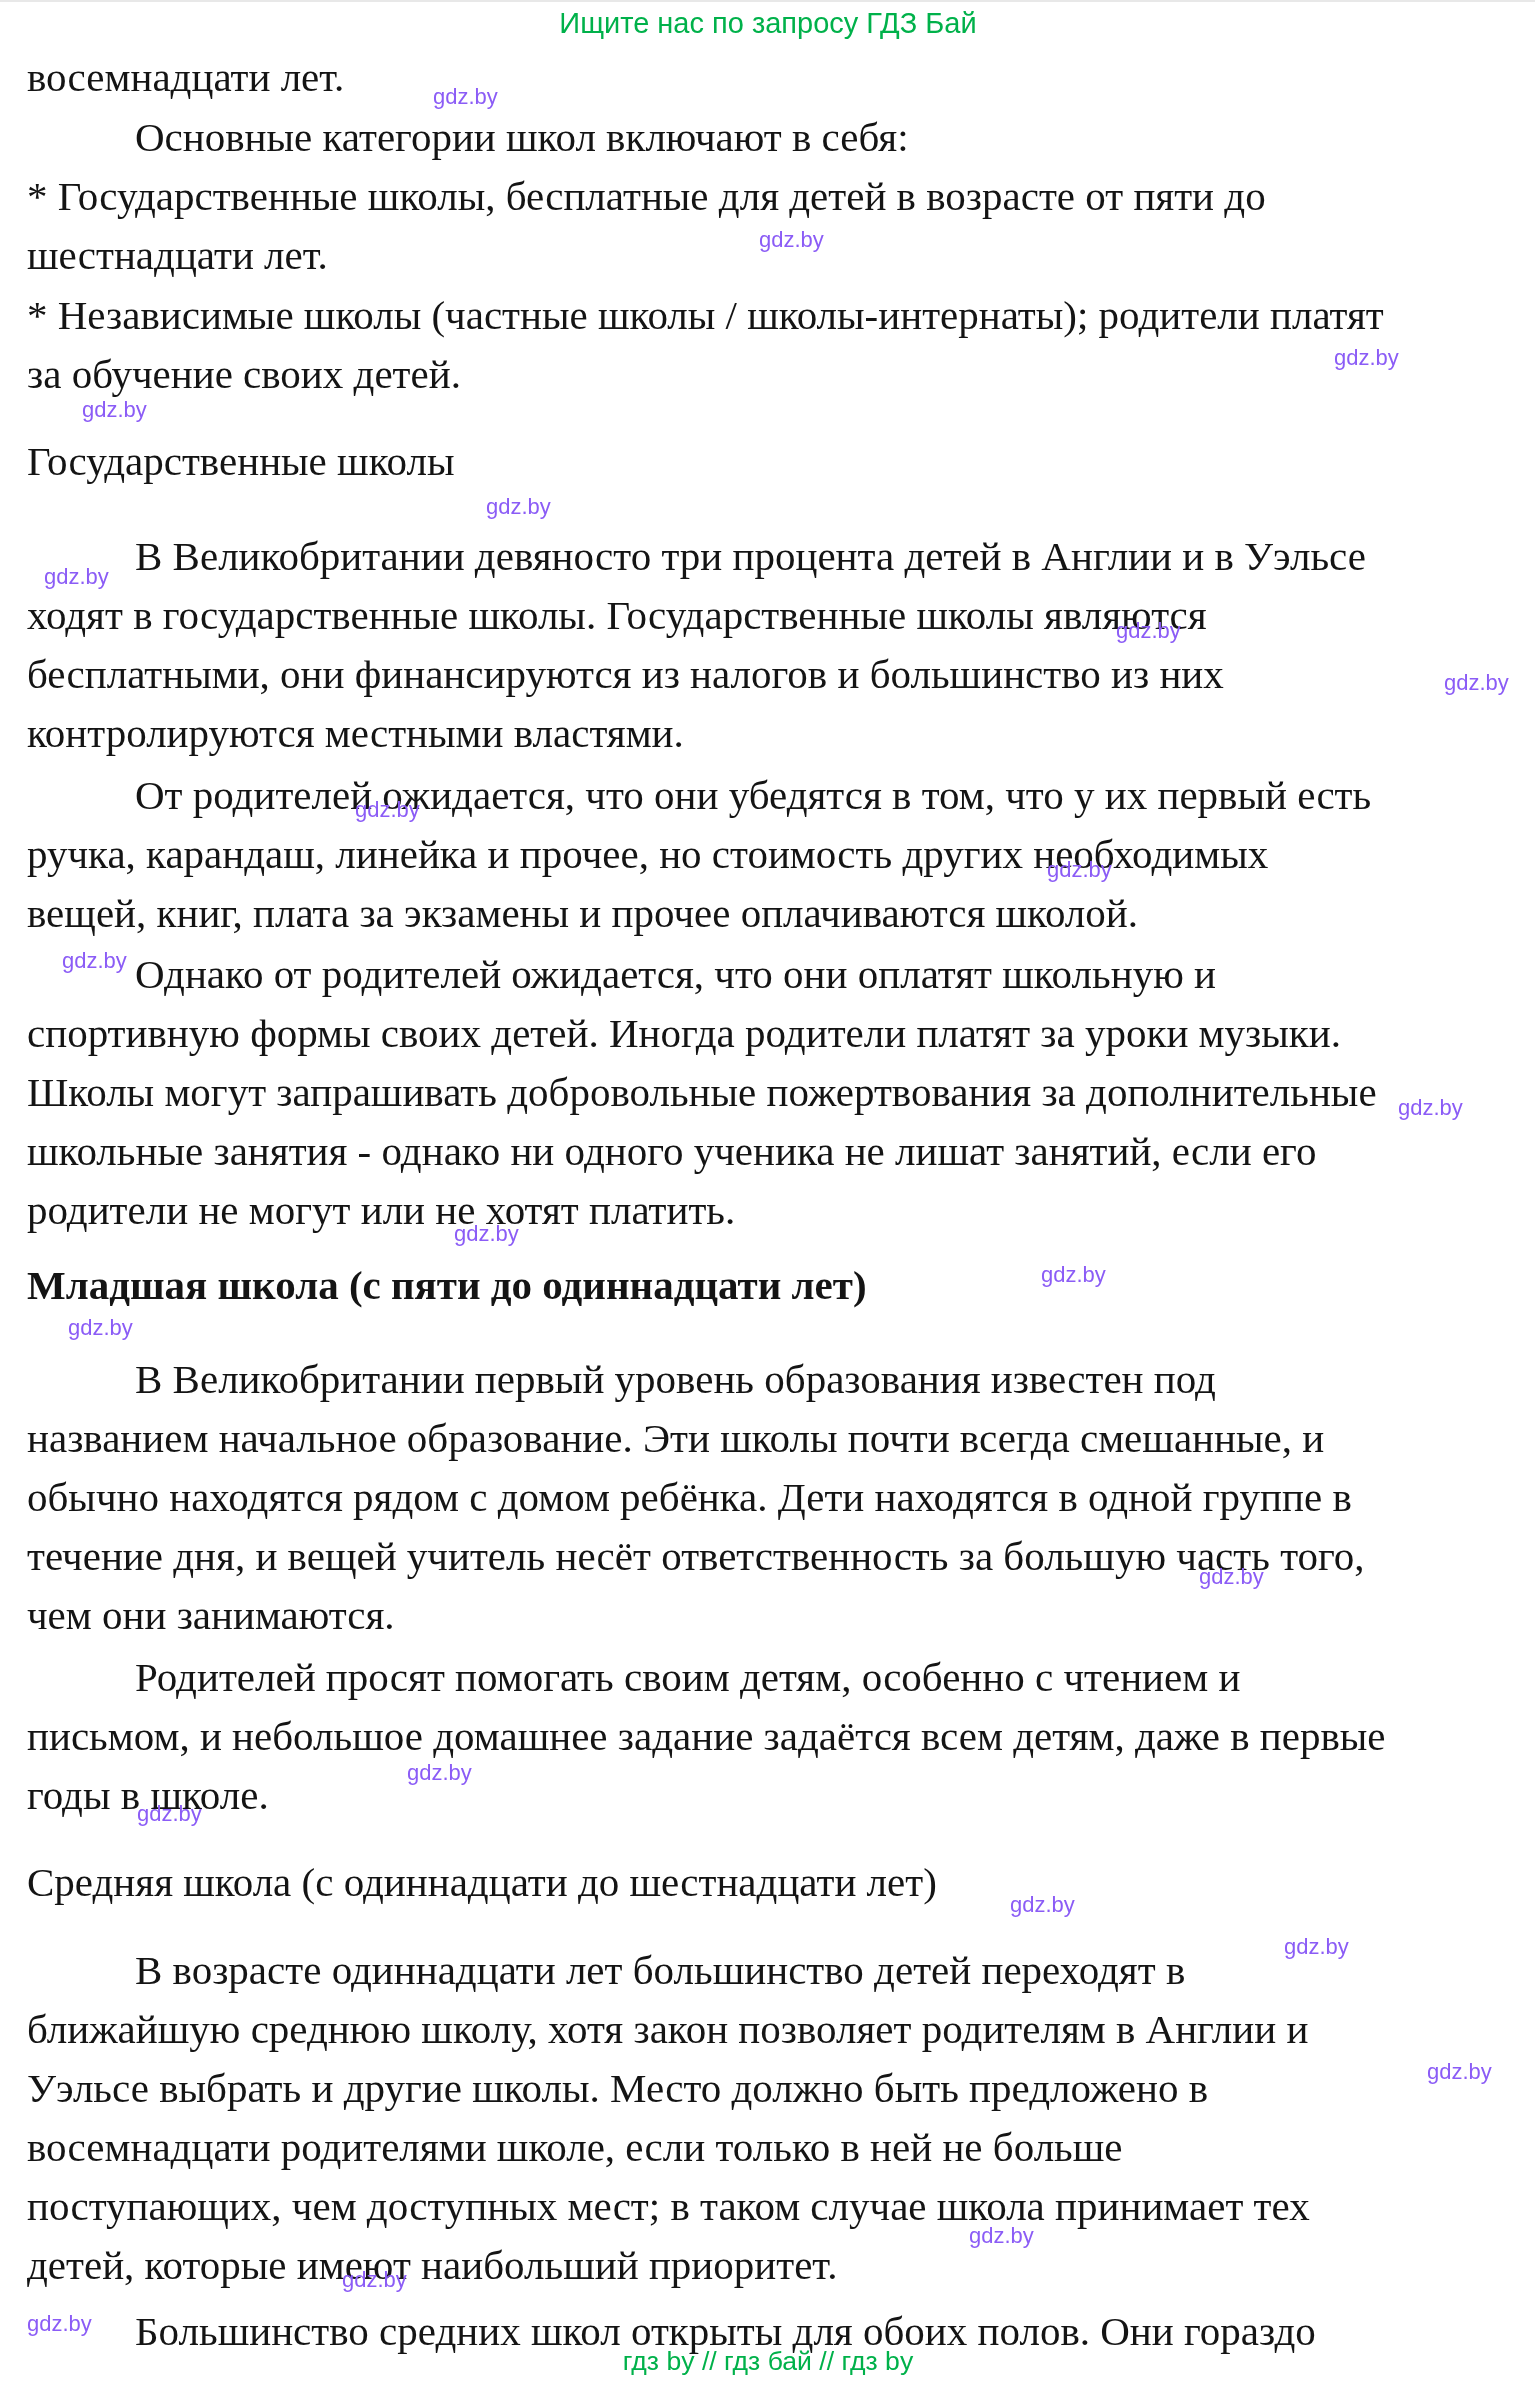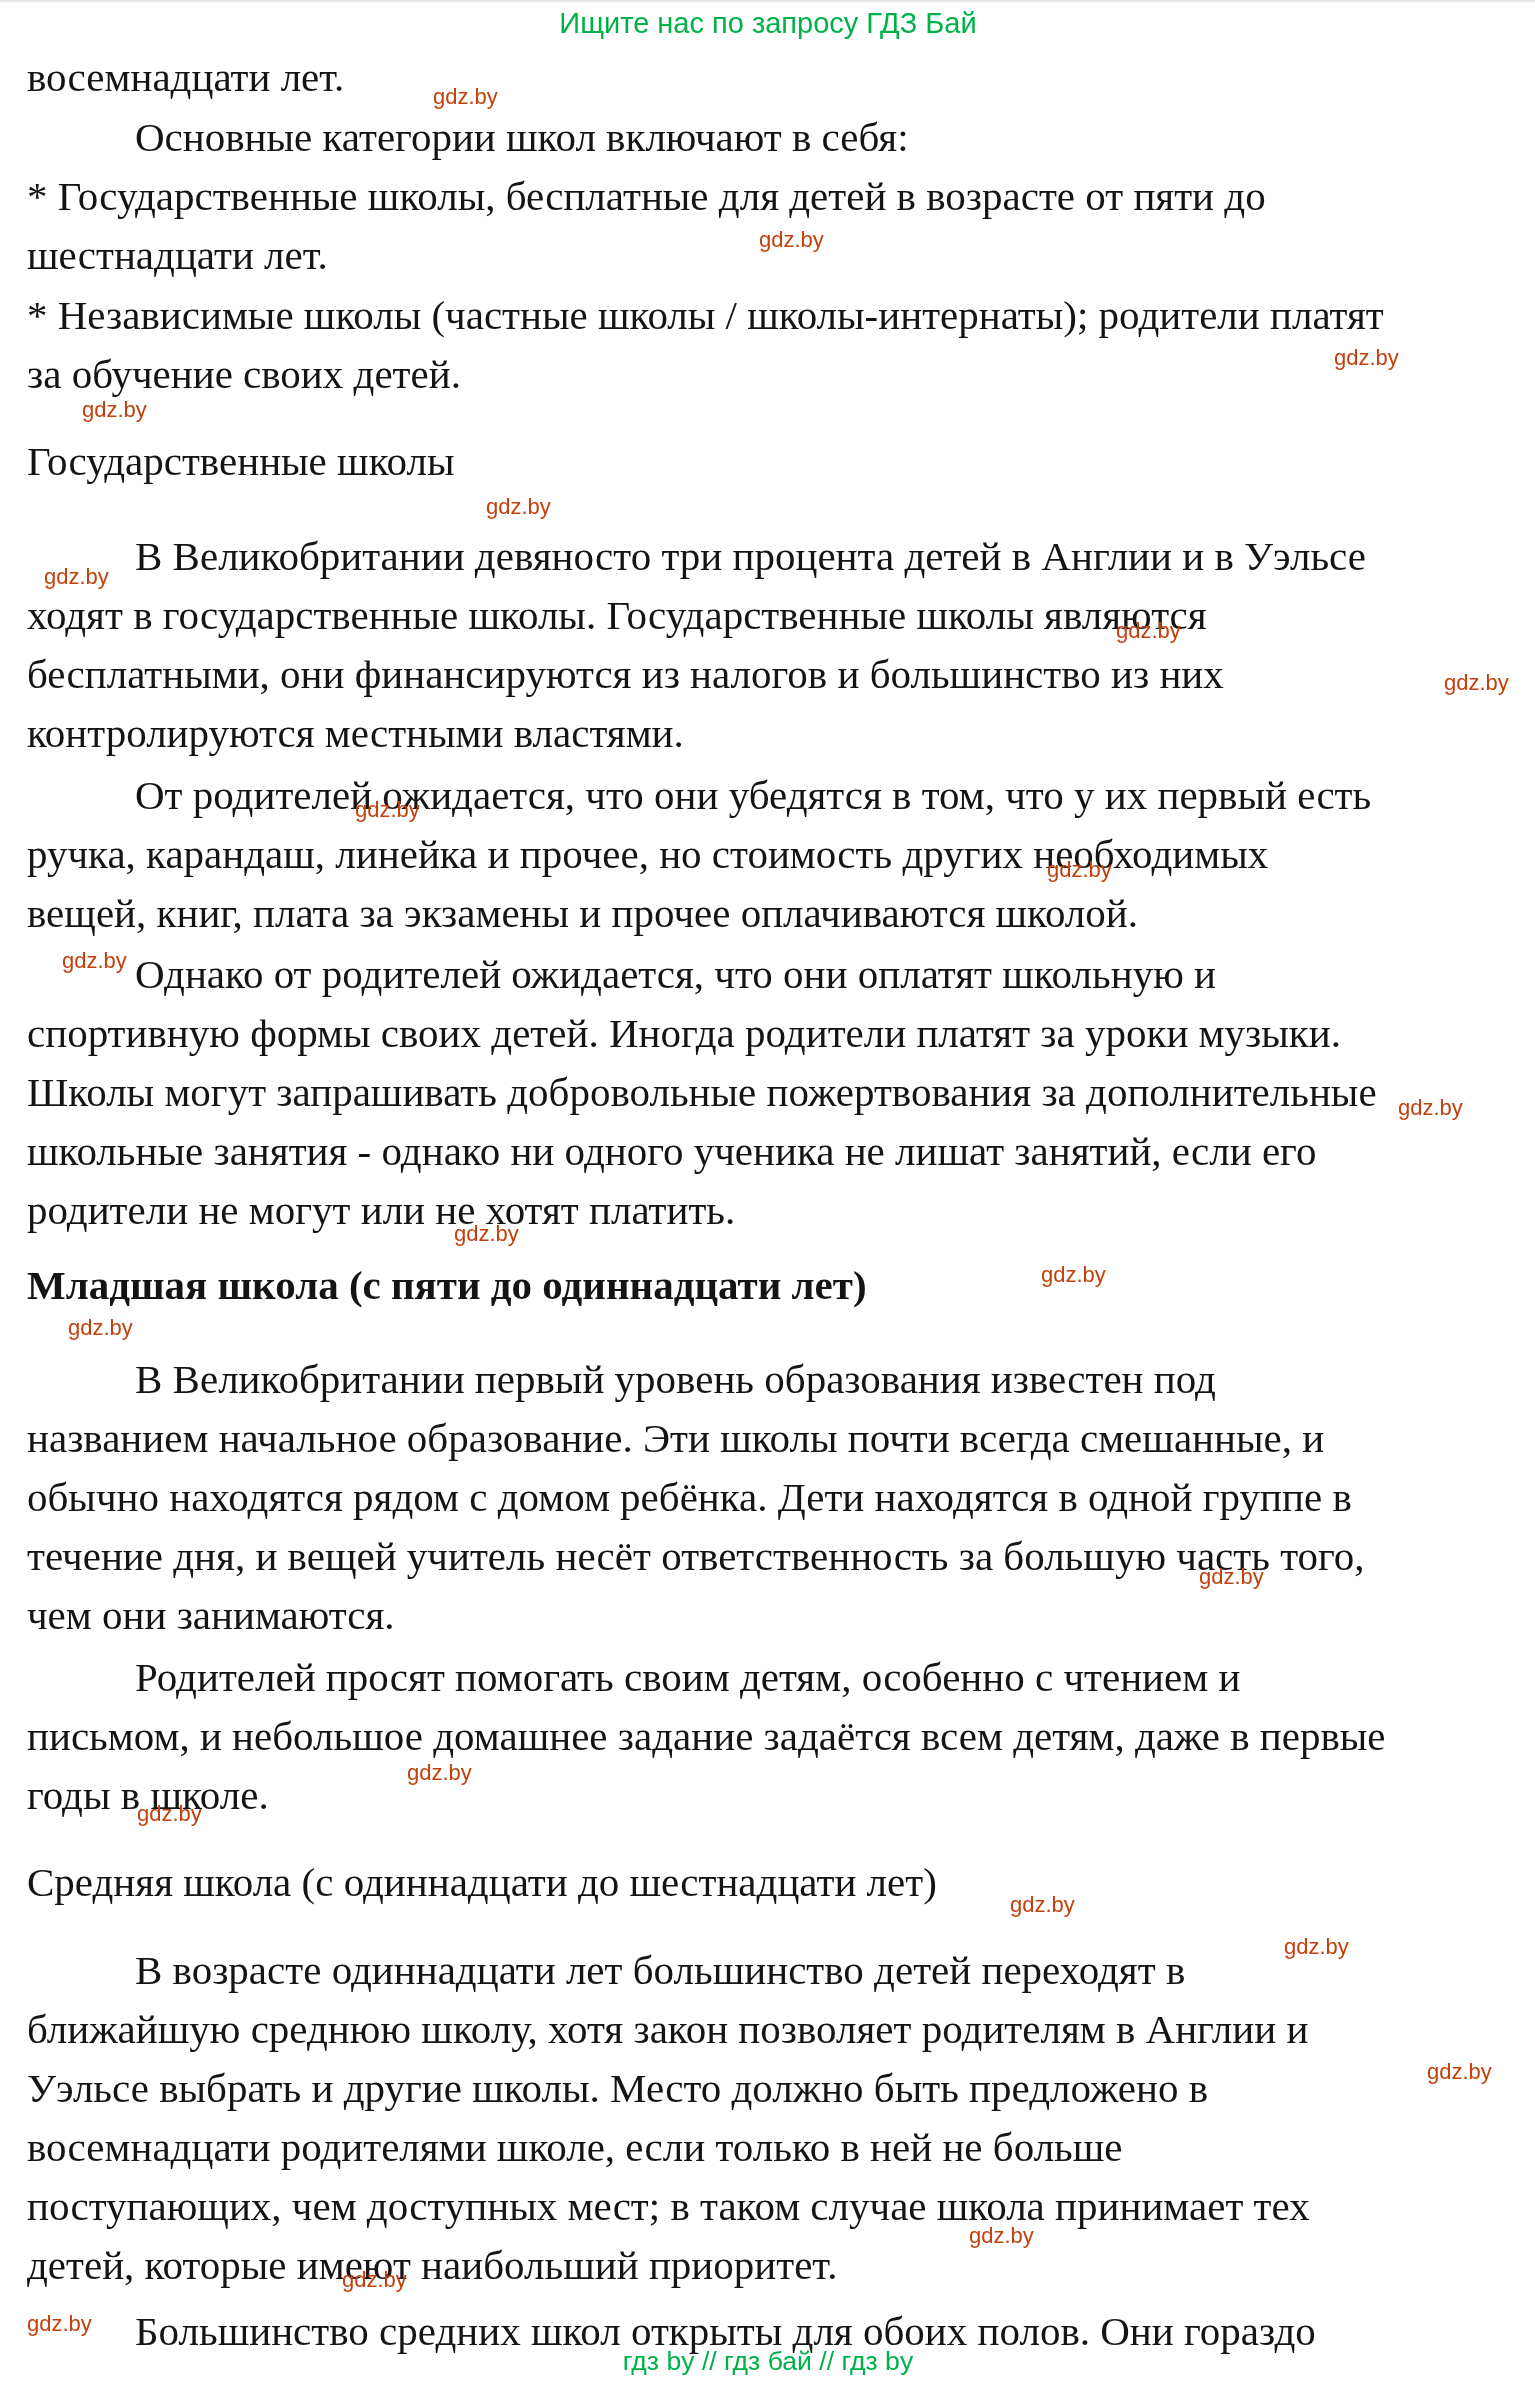--- a/index.html
+++ b/index.html
@@ -41,21 +41,21 @@
     font-size:41px;
     line-height:59px;
     color:var(--ink);
     white-space:nowrap;
   }
   .line.indent{text-indent:108px;}
   .wm{
     position:absolute;
     font-family:"Liberation Sans", sans-serif;
     font-size:22px;
-    color:#c2410c;
+    color:#8b5cf6;
     white-space:nowrap;
   }
 </style>
 </head>
 <body>
 
 <div class="page">
   <div class="promo promo-top">Ищите нас по запросу ГДЗ Бай</div>
 
   <div class="doc-body">

